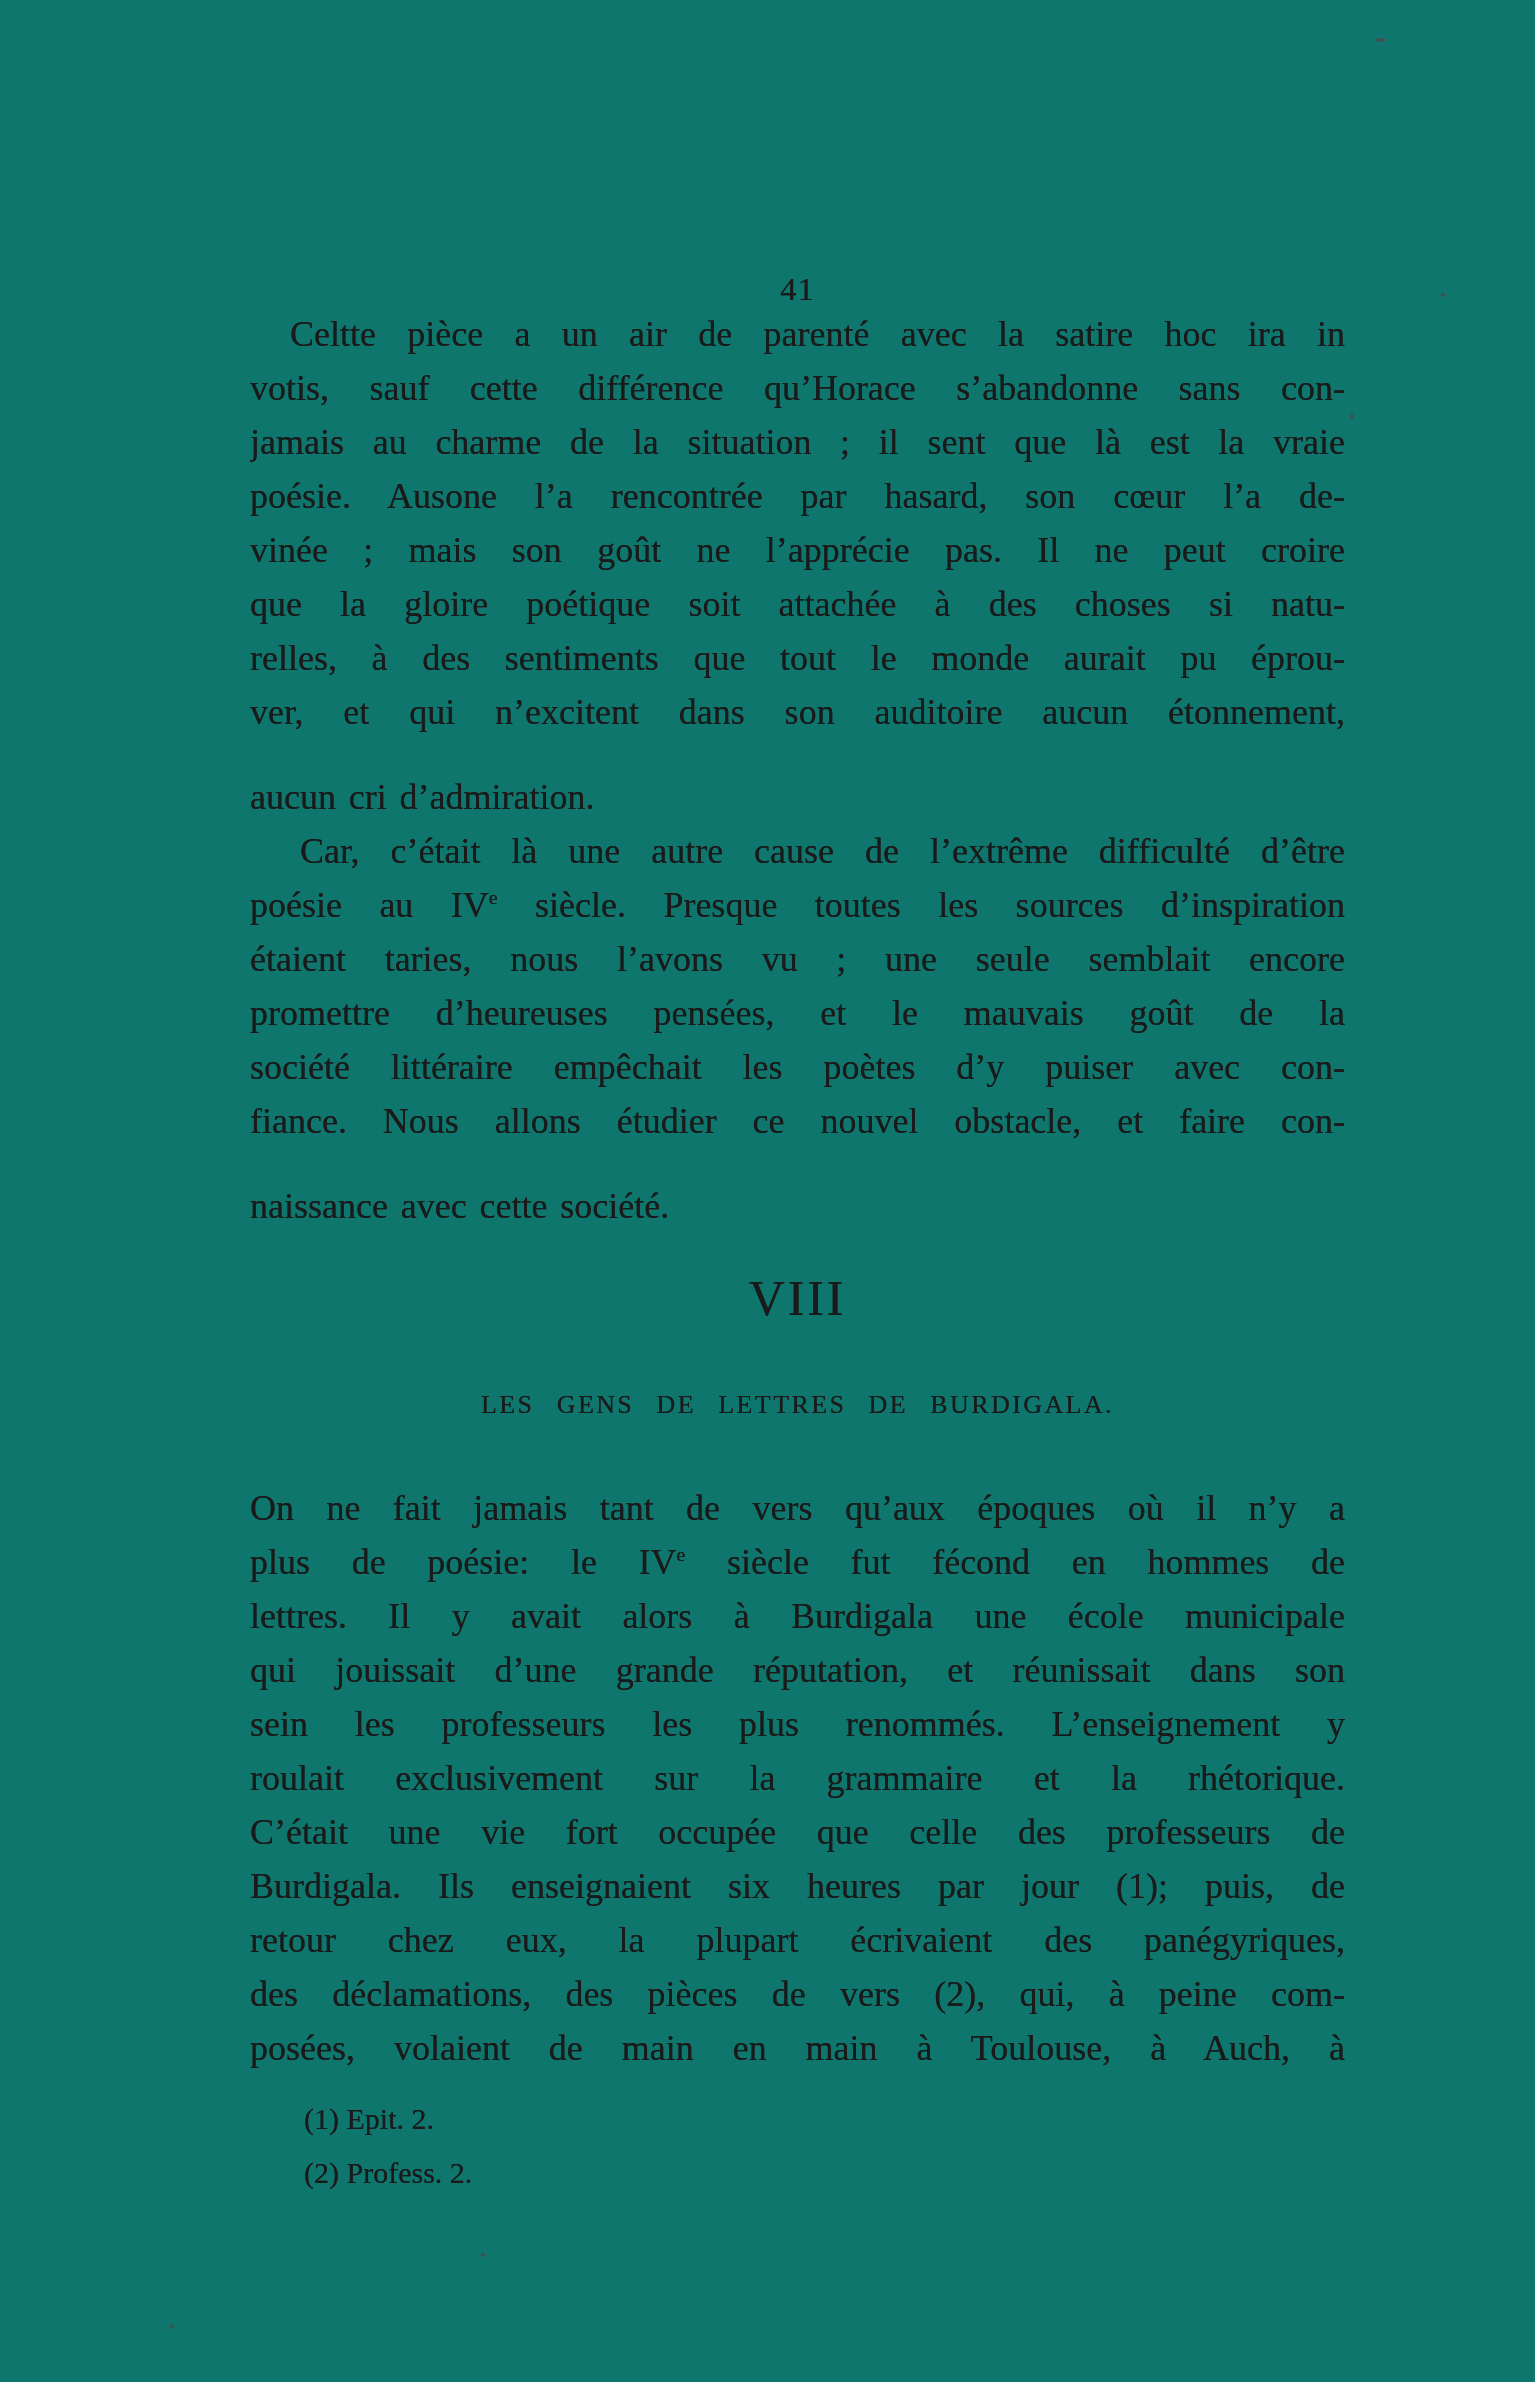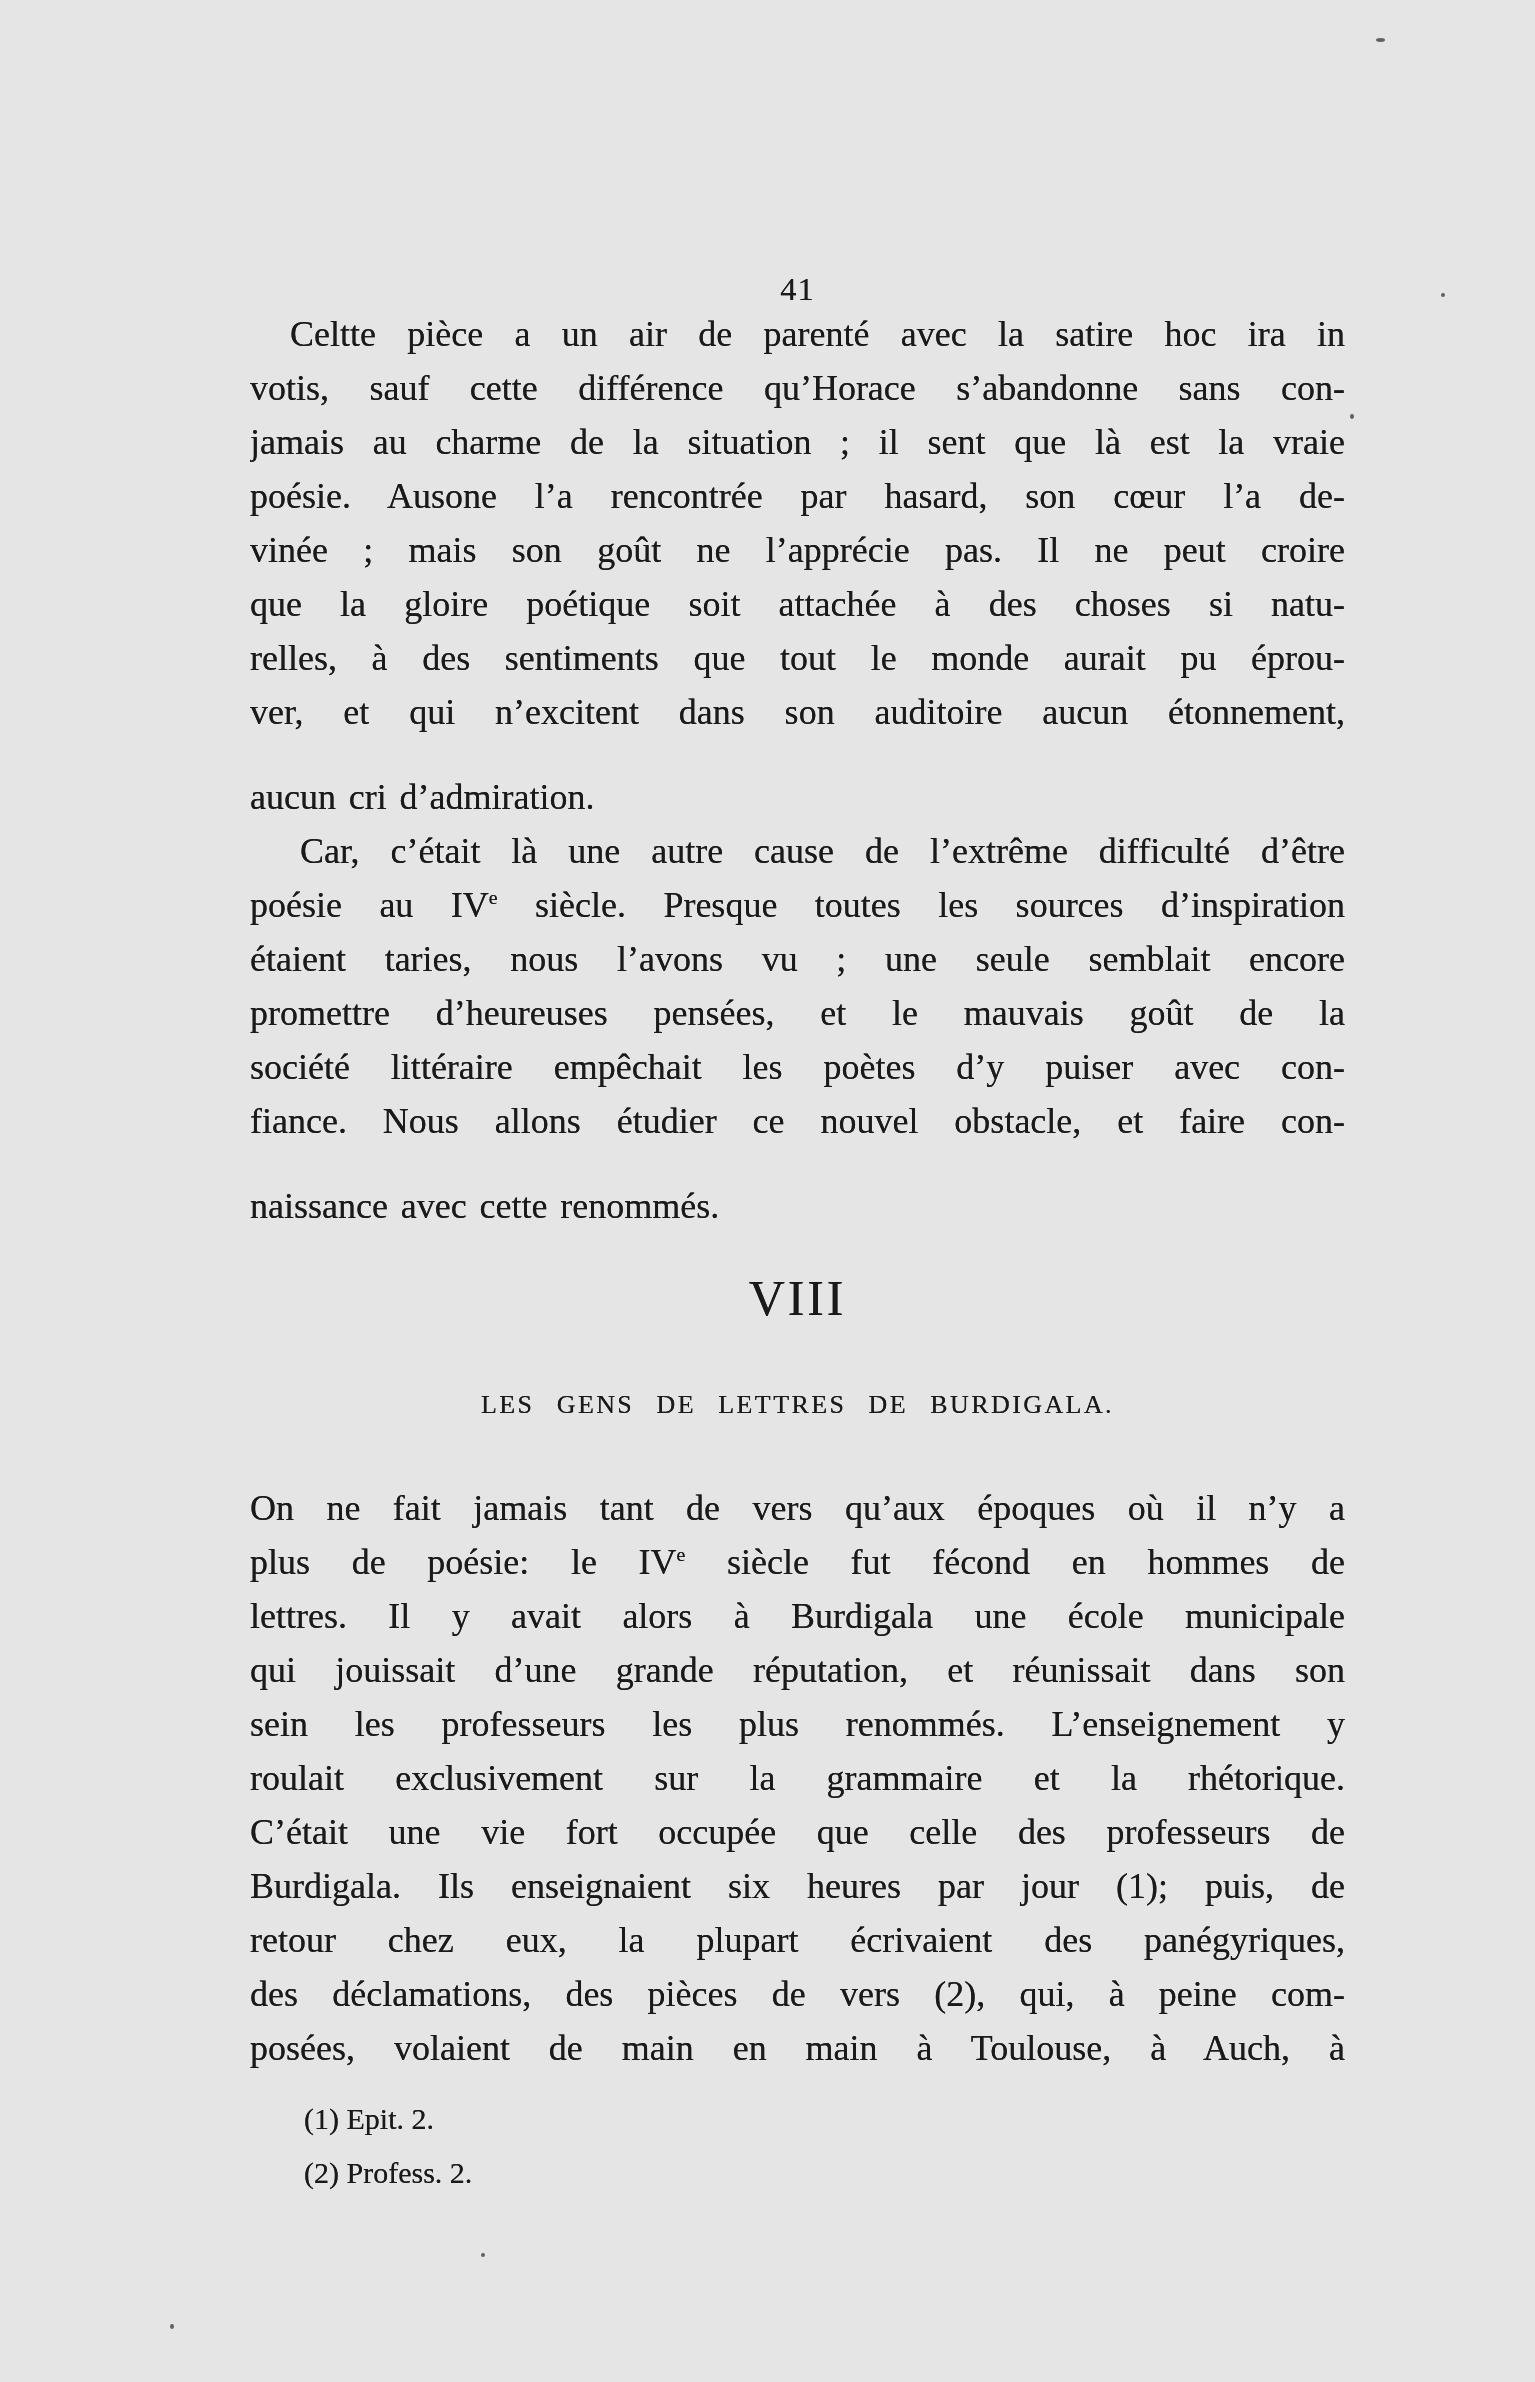--- a/index.html
+++ b/index.html
@@ -1,19 +1,19 @@
 <!DOCTYPE html>
 <html><head>
 <meta charset="utf-8">
 <style>
   html,body{margin:0;padding:0;background:#ffffff;}
   .page{
     position:relative;
     width:1535px;height:2382px;
-    background:#e5e5e5;
+    background:#0f766e;
     font-family:"Liberation Serif","DejaVu Serif",serif;
     color:#1a1a1a;
     overflow:hidden;
   }
   .textblock{
     position:absolute;
     left:250px;top:271px;width:1095px;
   }
   .page-number{
     height:36px;line-height:36px;
@@ -70,21 +70,21 @@
         <div class="line no-fill"><span>aucun cri d’admiration.</span></div>
       </div>
 
     <div class="para">
         <div class="line" style="text-indent: 50px;"><span>Car, c’était là une autre cause de l’extrême difficulté d’être</span></div>
         <div class="line"><span>poésie au IV</span><span class="sup">e</span><span> siècle. Presque toutes les sources d’inspiration</span></div>
         <div class="line"><span>étaient taries, nous l’avons vu ; une seule semblait encore</span></div>
         <div class="line"><span>promettre d’heureuses pensées, et le mauvais goût de la</span></div>
         <div class="line"><span>société littéraire empêchait les poètes d’y puiser avec con-</span></div>
         <div class="line"><span>fiance. Nous allons étudier ce nouvel obstacle, et faire con-</span></div>
-        <div class="line no-fill"><span>naissance avec cette renommés.</span></div>
+        <div class="line no-fill"><span>naissance avec cette société.</span></div>
       </div>
 
     <div class="chapter">VIII</div>
 
     <div class="subtitle">LES GENS DE LETTRES DE BURDIGALA.</div>
 
     <div class="para para3">
         <div class="line"><span>On ne fait jamais tant de vers qu’aux époques où il n’y a</span></div>
         <div class="line"><span>plus de poésie: le IV</span><span class="sup">e</span><span> siècle fut fécond en hommes de</span></div>
         <div class="line"><span>lettres. Il y avait alors à Burdigala une école municipale</span></div>

